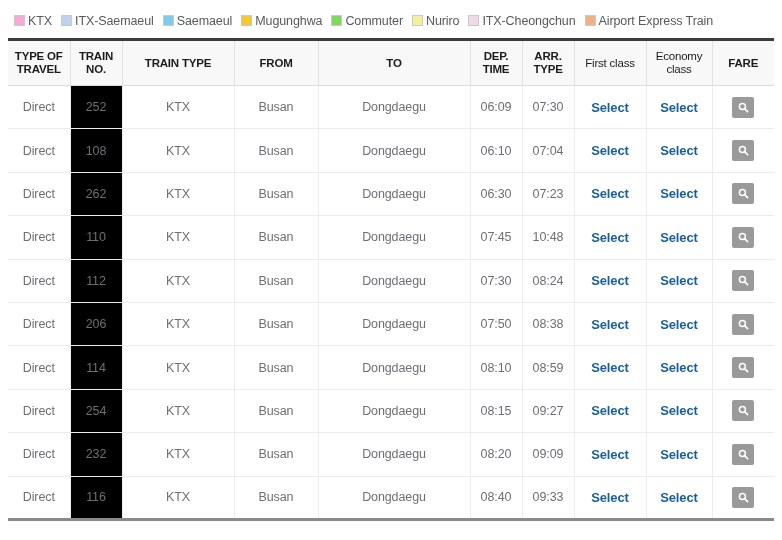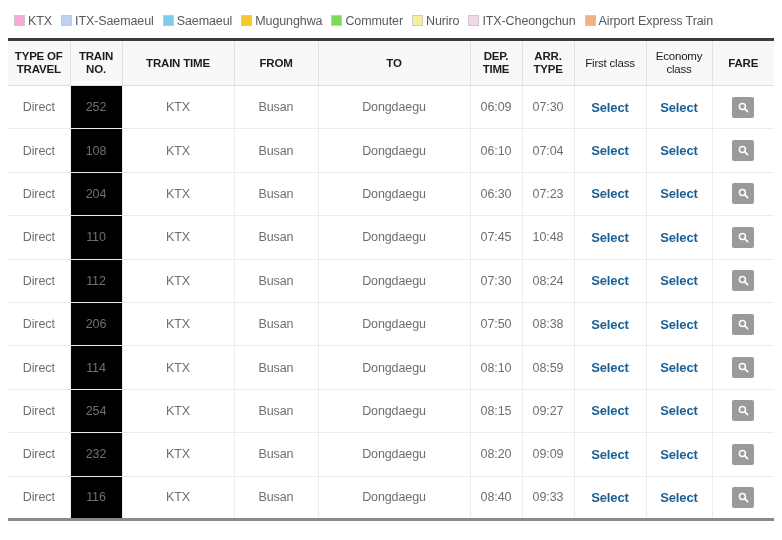--- a/index.html
+++ b/index.html
@@ -148,21 +148,21 @@
           <col class="c-dep">
           <col class="c-arr">
           <col class="c-first">
         <col class="c-econ">
           <col class="c-fare">
       </colgroup>
       <thead>
         <tr>
           <th>TYPE OF TRAVEL</th>
           <th>TRAIN NO.</th>
-          <th>TRAIN TIME</th>
+          <th>TRAIN TYPE</th>
           <th>FROM</th>
           <th>TO</th>
           <th>DEP. TIME</th>
           <th>ARR. TYPE</th>
           <th class="light">First class</th>
           <th class="light">Economy class</th>
           <th>FARE</th>
         </tr>
       </thead>
       <tbody id="tbody">
@@ -199,21 +199,21 @@
                 <span>
                   <svg width="11" height="11" viewBox="0 0 11 11" aria-hidden="true">
                     <circle cx="4.4" cy="4.4" r="3" fill="none" stroke="#ffffff" stroke-width="1.5"></circle>
                     <line x1="6.6" y1="6.6" x2="9.6" y2="9.6" stroke="#ffffff" stroke-width="1.7" stroke-linecap="round"></line>
                   </svg>
                 </span>
               </button></td>
           </tr>
           <tr>
             <td>Direct</td>
-            <td class="trainno">204</td>
+            <td class="trainno">262</td>
             <td>KTX</td>
             <td>Busan</td>
             <td>Dongdaegu</td>
             <td>06:30</td>
             <td>07:23</td>
             <td class="select-cell"><a>Select</a></td>
             <td class="select-cell"><a>Select</a></td>
             <td><button class="fare-btn">
                 <span>
                   <svg width="11" height="11" viewBox="0 0 11 11" aria-hidden="true">

